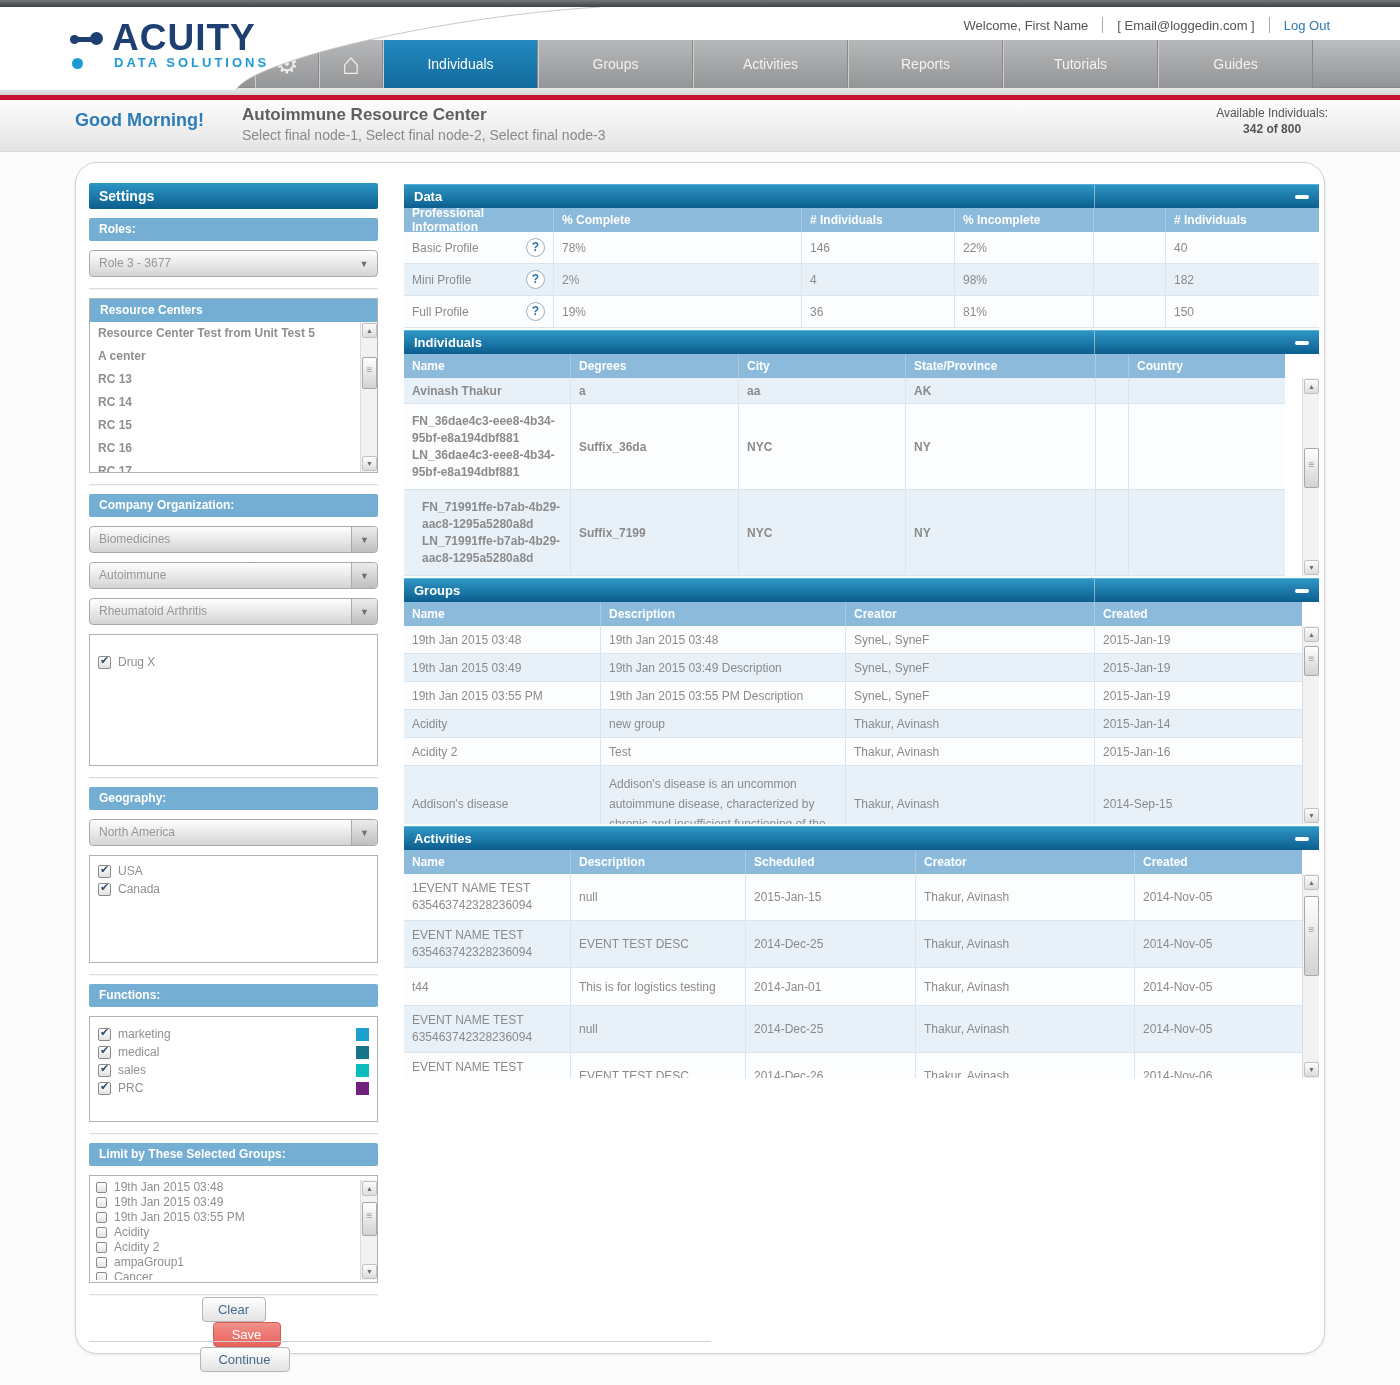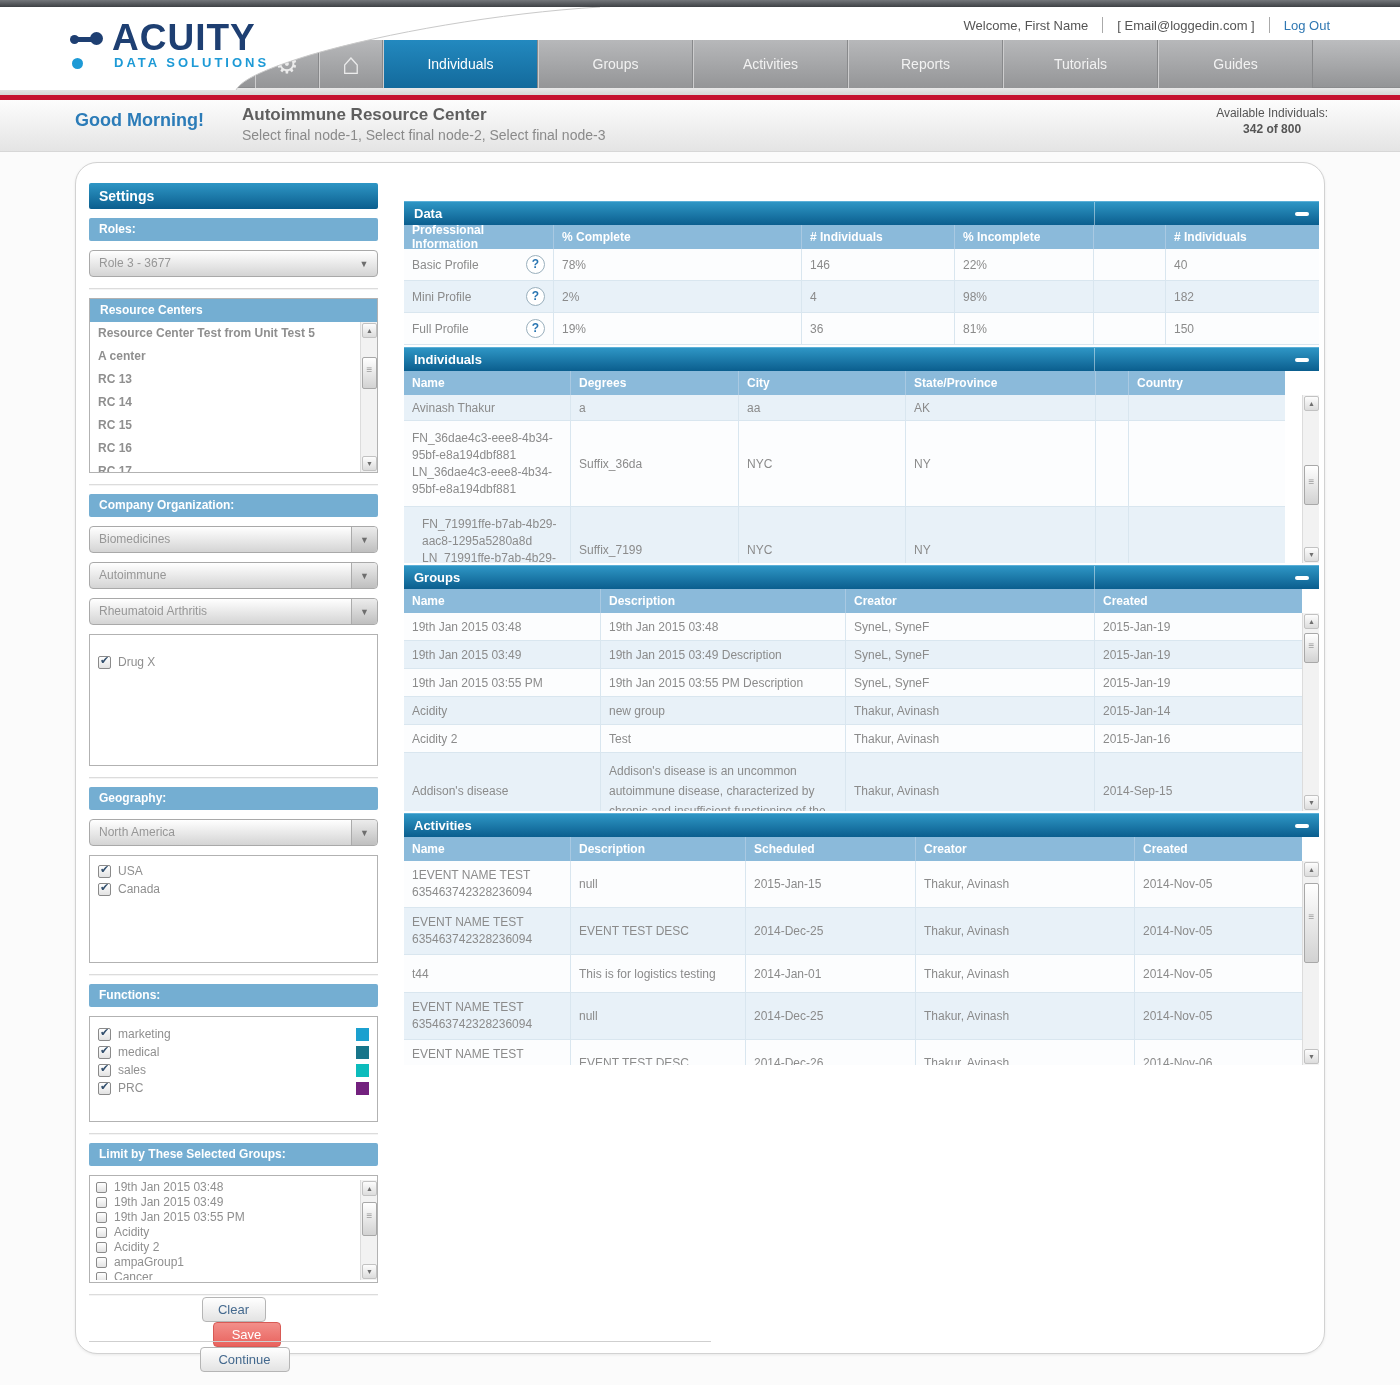--- a/index.html
+++ b/index.html
@@ -96,21 +96,21 @@
   .btn { height:25px; border-radius:4px; font-size:13px; text-align:center; line-height:23px; cursor:pointer; }
   .btn-clear { width:64px; border:1px solid #b5b5b5; background:linear-gradient(#ffffff,#e3e3e3); color:#44698e; }
   .btn-save { width:68px; margin-left:26px; border:1px solid #d85a55; background:linear-gradient(#f28f8a,#e9625d);
               color:#fff; }
   .btn-continue { width:90px; margin-left:22px; border:1px solid #b5b5b5; background:linear-gradient(#ffffff,#e3e3e3); color:#44698e; }
   .always-row { display:flex; justify-content:flex-end; align-items:center; gap:7px; margin-top:14px;
                 font-size:13px; color:#2f77b2; }
   .bottom-divider { position:absolute; left:13px; top:1178px; width:622px; height:1px; background:#cfcfcf; }
 
   
-  .main { position:absolute; left:328px; top:38px; width:915px; }
+  .main { position:absolute; left:328px; top:21px; width:915px; }
   .panel-hdr { position:relative; height:24px; background:linear-gradient(#2e96c5,#0b5e8e); color:#fff;
                font-weight:bold; font-size:13px; line-height:24px; padding-left:10px;
                border-top:1px solid #5cb0d8; }
   .panel-hdr .hdr-divider { position:absolute; left:690px; top:0; width:1px; height:100%; background:rgba(255,255,255,.45); }
   .collapse-btn { position:absolute; right:10px; top:10px; width:14px; height:4px; background:#fff; border-radius:2px; cursor:pointer; }
   .grid-table { display:grid; }
   .gcell { font-size:12px; color:#8b8b8b; padding:4px 8px; border-right:1px solid #d9e6ef;
            border-bottom:1px solid #d9e6ef; display:flex; flex-direction:column; justify-content:center;
            overflow:hidden; overflow-wrap:break-word; }
   .gcell.hdr { background:#8bbada; color:#fff; font-weight:bold; border-right:1px solid #a9c9e2;
@@ -400,21 +400,21 @@
         <span class="collapse-btn"></span>
       </div>
       <div class="grid-table" style="grid-template-columns:167px 168px 167px 190px 33px 156px; width:898px;">
         <div class="gcell hdr">Name</div>
         <div class="gcell hdr">Degrees</div>
         <div class="gcell hdr">City</div>
         <div class="gcell hdr">State/Province</div>
         <div class="gcell hdr"></div>
         <div class="gcell hdr" style="border-right:none;">Country</div>
       </div>
-      <div class="tbl-body" style="height:168px;">
+      <div class="tbl-body" style="height:198px;font-weight:bold;">
         <div class="grid-table" style="grid-template-columns:167px 168px 167px 190px 33px 156px; width:898px;">
           <div class="gcell row-b" style="height:26px;">Avinash Thakur</div>
           <div class="gcell row-b">a</div>
           <div class="gcell row-b">aa</div>
           <div class="gcell row-b">AK</div>
           <div class="gcell row-b"></div>
           <div class="gcell row-b" style="border-right:none;"></div>
 
           <div class="gcell row-w" style="height:86px; line-height:17px;">FN_36dae4c3-eee8-4b34-95bf-e8a194dbf881 LN_36dae4c3-eee8-4b34-95bf-e8a194dbf881</div>
           <div class="gcell row-w">Suffix_36da</div>

